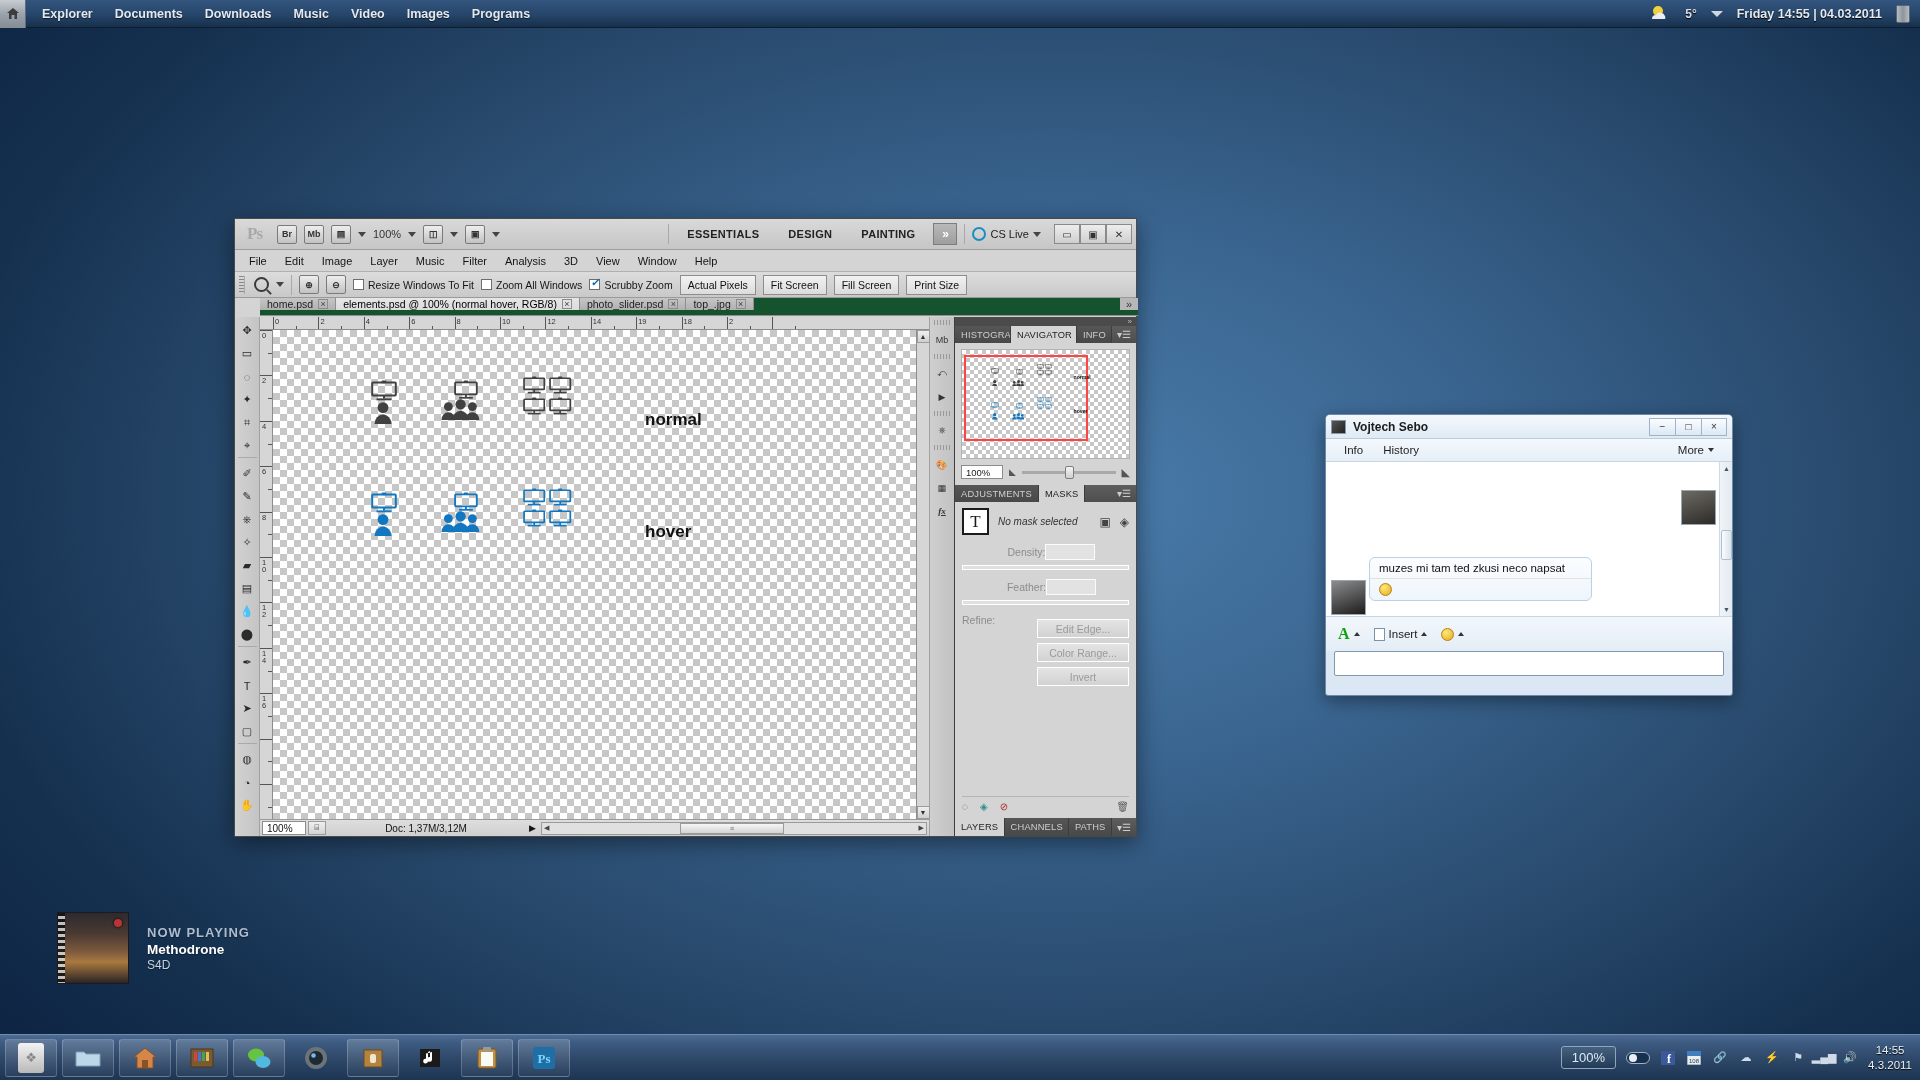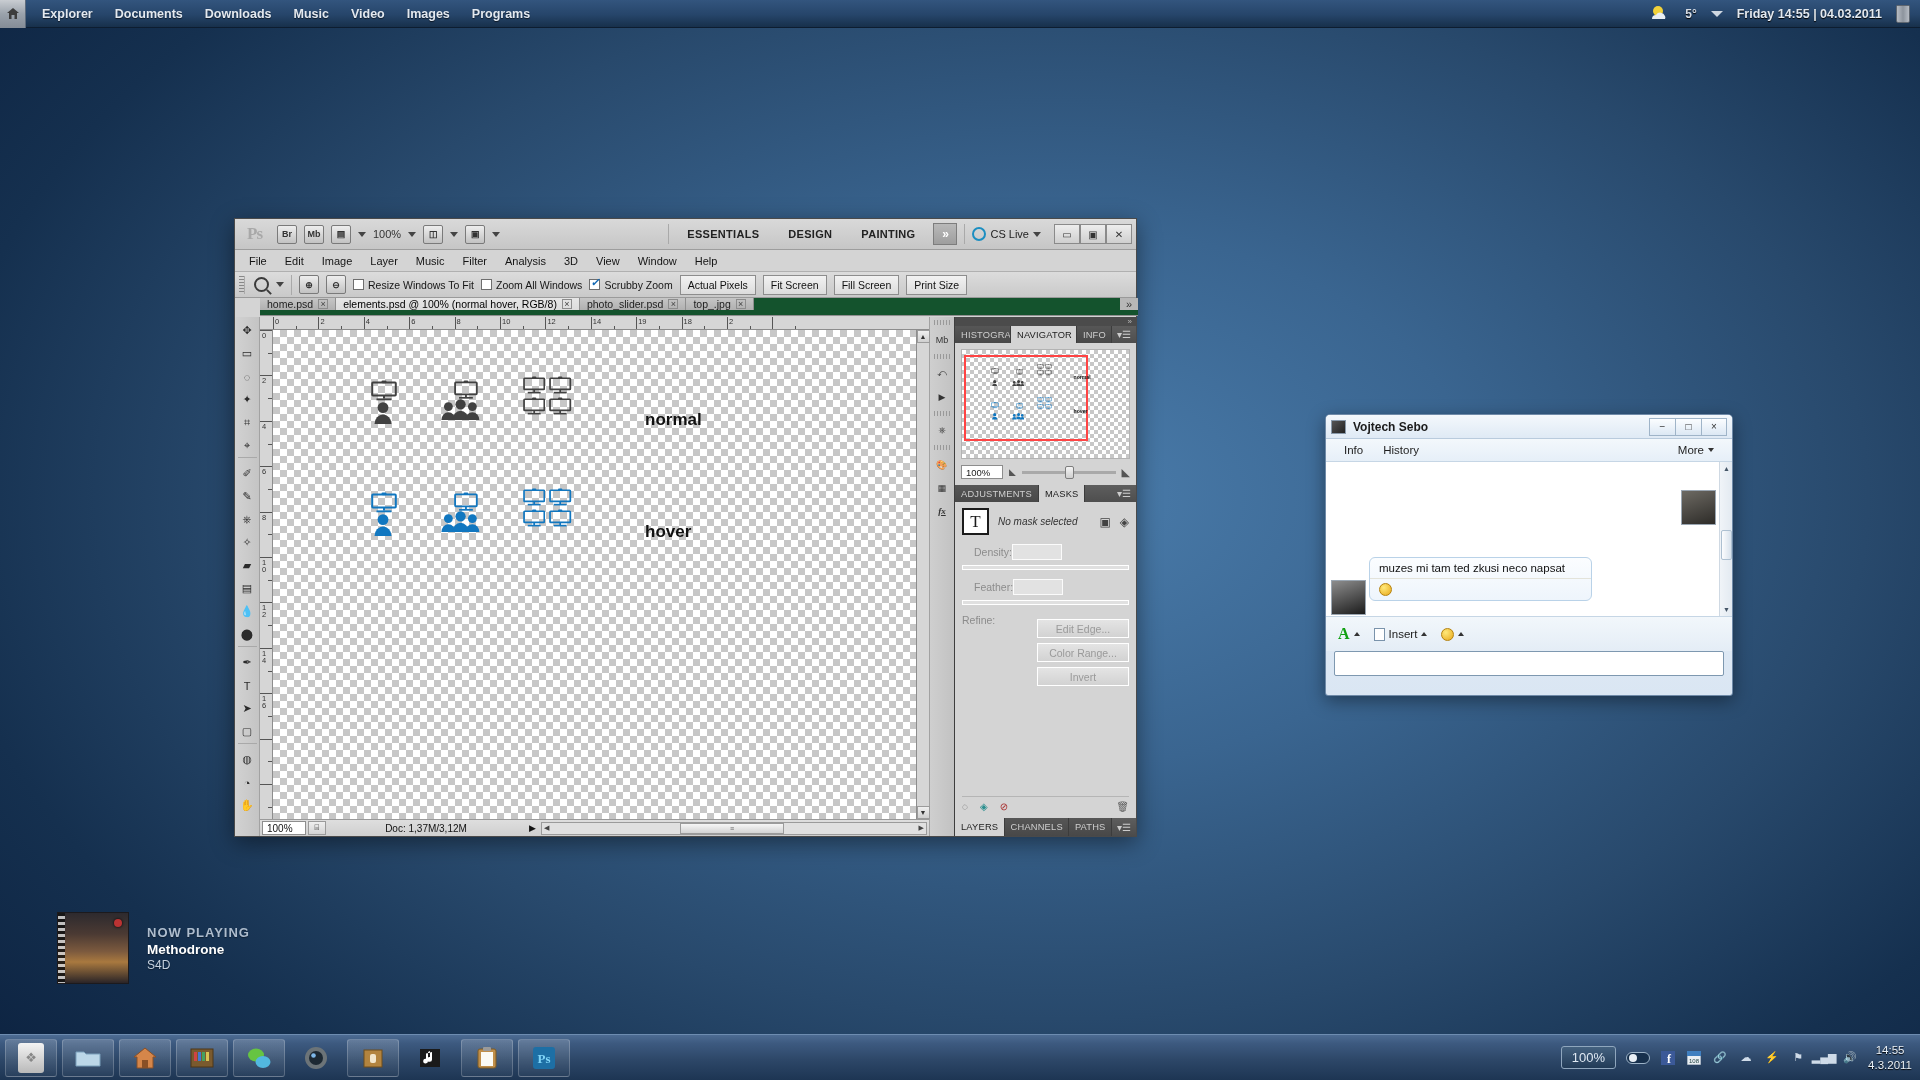--- a/index.html
+++ b/index.html
@@ -169,21 +169,21 @@
   .nav-ctrl{display:flex;align-items:center;gap:6px;margin-top:6px;}
   .nav-zoomfield{width:42px;height:14px;background:#fff;border:1px solid #8d8d8d;font-size:9.5px;display:flex;align-items:center;padding-left:4px;}
   .nav-slider{flex:1;height:3px;background:#a9a9a9;position:relative;}
   .nav-slider .knob{position:absolute;left:46%;top:-5px;width:9px;height:13px;background:linear-gradient(to bottom,#f4f4f4,#cfcfcf);border:1px solid #7d7d7d;border-radius:2px;}
   .masks-body{background:#d4d4d4;flex:1;padding:6px 7px;display:flex;flex-direction:column;}
   .mask-head{display:flex;align-items:center;gap:9px;}
   .mask-thumb{width:27px;height:27px;background:#fff;border:2px solid #1b1b1b;display:flex;align-items:center;justify-content:center;font-family:"Liberation Serif",serif;font-size:17px;}
   .mask-text{font-style:italic;font-size:10px;color:#333;flex:1;}
   .mrow{margin-top:9px;}
   .mrow .lab{font-size:10.5px;color:#8c8c8c;}
-  .mrow .top{display:flex;align-items:center;justify-content:flex-start;margin-left:12px;}
+  .mrow .top{display:flex;align-items:center;justify-content:center;margin-left:12px;}
   .mfield{width:50px;height:16px;background:#e2e2e2;border:1px solid #fbfbfb;}
   .mslider{height:5px;background:#e0e0e0;border:1px solid #fff;margin-top:5px;}
   .mbtn{height:19px;border:1px solid #fff;background:linear-gradient(to bottom,#e4e4e4,#d2d2d2);font-size:10.5px;color:#9a9a9a;display:flex;align-items:center;justify-content:center;margin-top:5px;width:92px;}
   .mask-foot{display:flex;align-items:center;gap:12px;border-top:1px solid #b5b5b5;padding-top:4px;margin-top:auto;font-size:10px;color:#555;}
   .layers-tabs{height:18px;background:linear-gradient(to bottom,#5e5e5e,#4b4b4b);display:flex;align-items:stretch;}
   .lbl { position:absolute; font-weight:bold; font-size:16px; color:#111; font-family:"Liberation Sans",sans-serif;}
 
   
   #chat {
     position:absolute; left:1325px; top:414px; width:408px; height:282px;

